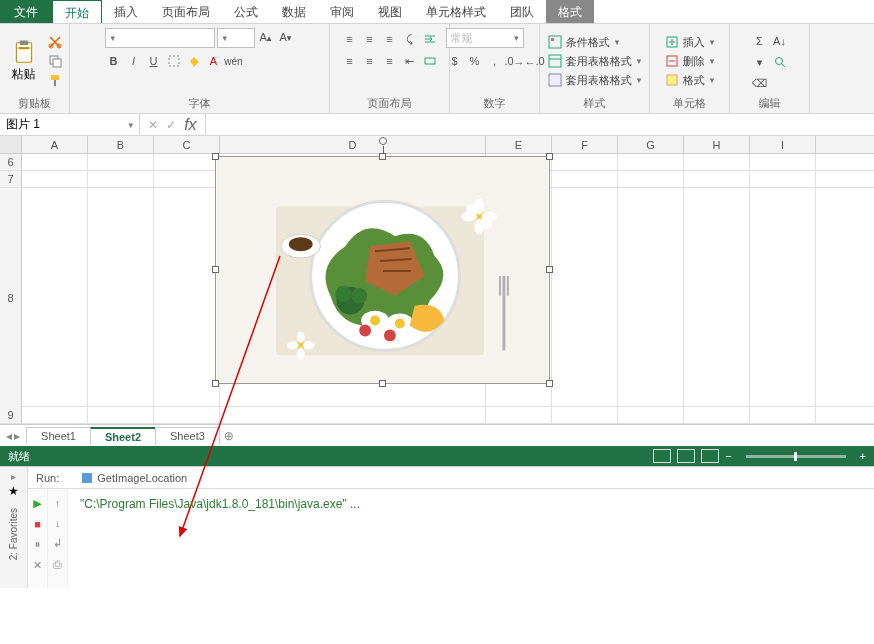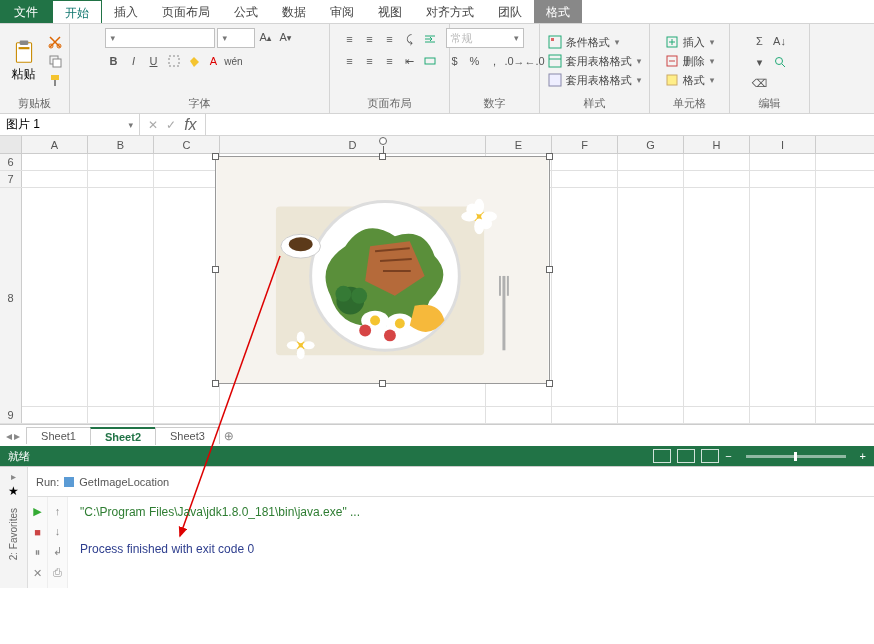--- a/index.html
+++ b/index.html
@@ -57,42 +57,42 @@
 
 .statusbar { display:flex; align-items:center; justify-content:space-between; height:20px; background:#217346; color:#fff; padding:0 8px; font-size:11px; }
 .sb-icons { display:flex; gap:6px; align-items:center; }
 .sb-view { width:18px; height:14px; border:1px solid #fff; opacity:.8; }
 .sb-slider { width:100px; height:3px; background:rgba(255,255,255,.5); position:relative; margin:0 8px; }
 .sb-slider::after { content:""; position:absolute; left:48px; top:-3px; width:3px; height:9px; background:#fff; }
 
 .console { background:#fff; border-top:1px solid #ccc; display:flex; height:122px; }
 .c-side { width:28px; background:#f4f4f4; border-right:1px solid #ddd; display:flex; flex-direction:column; align-items:center; padding-top:4px; gap:2px; }
 .c-side .rot { writing-mode:vertical-rl; transform:rotate(180deg); font-size:10px; color:#666; margin-top:8px;}
-.c-header { display:flex; align-items:center; height:30px; border-bottom:1px solid #ddd; padding:0 8px; gap:4px; font-size:11px; color:#555;}
+.c-header { display:flex; align-items:center; height:22px; border-bottom:1px solid #ddd; padding:0 8px; gap:22px; font-size:11px; color:#555;}
 .c-body { padding:6px 12px; font-family:Consolas,monospace; font-size:12px; line-height:1.6; position:relative; }
 .c-body .cmd { color:#2e7d32; }
 .c-body .out { color:#000; }
 .c-body .exit { color:#2e3e8e; }
 .hl-box { border:2px solid #d00; padding:1px 6px; display:inline-block; }
 .tool-col { width:20px; background:#fafafa; border-right:1px solid #eee; display:flex; flex-direction:column; align-items:center; padding-top:8px; gap:8px;}
 .tool-col span{font-size:11px;color:#4a4;}
 </style>
 </head>
 <body>
 
 <div class="menubar">
   <div class="file">文件</div>
   <div class="tab active">开始</div>
   <div class="tab">插入</div>
   <div class="tab">页面布局</div>
   <div class="tab">公式</div>
   <div class="tab">数据</div>
   <div class="tab">审阅</div>
   <div class="tab">视图</div>
-  <div class="tab">对齐方式</div>
+  <div class="tab">单元格样式</div>
   <div class="tab">团队</div>
   <div class="tab format">格式</div>
 </div>
 
 <div class="ribbon">
   <div class="rgroup" style="width:70px">
     <div class="body">
       <div class="clip-big">
         <svg viewBox="0 0 24 24">
             <rect x="5" y="3" width="14" height="18" rx="1" fill="#fff" stroke="#c98a00"></rect>
@@ -488,17 +488,16 @@
       <div class="tool-col">
         <span style="color:#888">↑</span>
         <span style="color:#888">↓</span>
         <span style="color:#888">↲</span>
         <span style="color:#888">⎙</span>
       </div>
       <div class="c-body">
         <div class="cmd">"C:\Program Files\Java\jdk1.8.0_181\bin\java.exe" ...</div>
         <div style="height:4px"></div>
         <div style="height:14px"></div>
-        <div class="exit">Process finished with exit code 0</div>
       </div>
     </div>
   </div>
 </div>
 
 </body></html>

